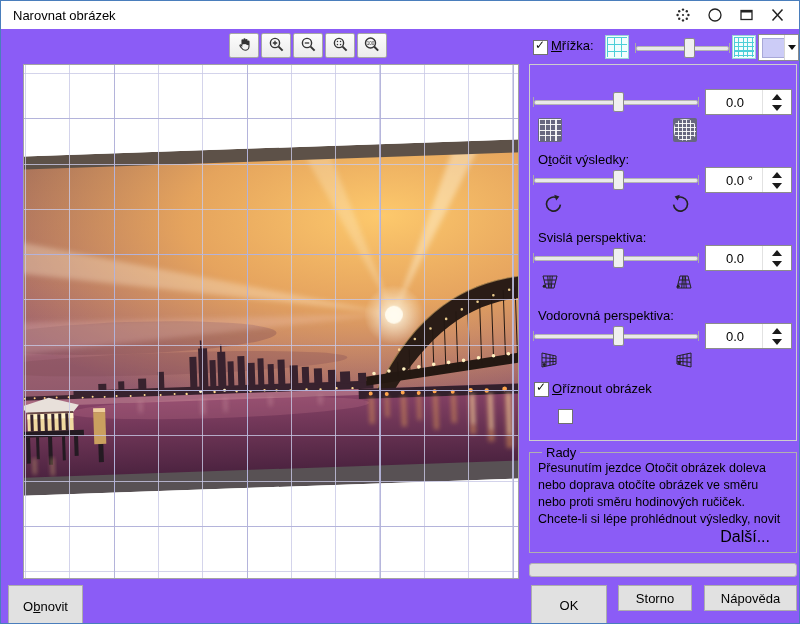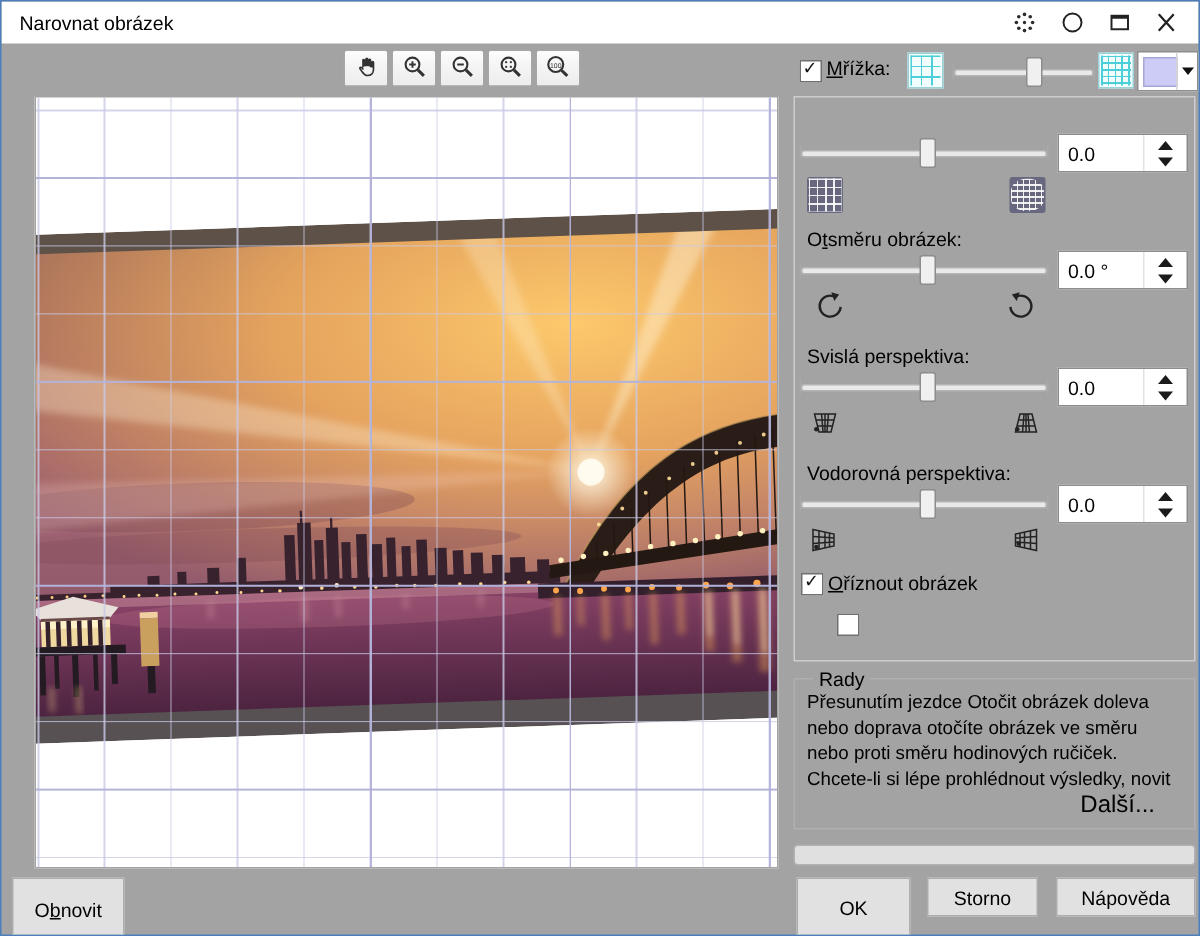--- a/index.html
+++ b/index.html
@@ -1,16 +1,16 @@
 <!DOCTYPE html>
 <html><head>
 <meta charset="utf-8">
 <style>
   html,body{margin:0;padding:0;background:#d9d9d9;}
-  .dialog{position:relative;width:800px;height:624px;background:#a3a3a3;
+  .dialog{position:relative;width:800px;height:624px;background:#8b5cf6;
     border:1px solid #4a7ebc;box-sizing:border-box;overflow:hidden;
     font-family:"Liberation Sans","DejaVu Sans",sans-serif;color:#000;}
   .titlebar{position:absolute;left:0;top:0;width:798px;height:28px;background:#ffffff;}
   .title{position:absolute;left:12px;top:7px;font-size:13px;}
   .tb-icons{position:absolute;right:14px;top:5px;display:flex;gap:16px;align-items:center;height:18px;}
   .tb-icons svg{display:block;}
   .u{text-decoration:underline;}
   .lbl{position:absolute;font-size:13px;white-space:nowrap;}
   
   .toolbar{position:absolute;left:228px;top:32px;display:flex;gap:2px;}
@@ -33,21 +33,21 @@
   .cb.on::after{content:"✓";position:absolute;left:1px;top:-2px;font-size:12px;font-weight:bold;color:#111;line-height:13px;}
   .groupbox{position:absolute;left:528px;top:63px;width:268px;height:377px;border:1px solid #cdcdcd;box-sizing:border-box;}
   .slider{position:absolute;height:26px;}
   .slider .track{position:absolute;left:2px;right:2px;top:11px;height:3px;background:#e9e9e9;
     border:1px solid #b4b4b4;border-radius:2px;}
   .slider .tick{position:absolute;top:8px;width:1px;height:10px;background:#a9a9a9;}
   .slider .tick.l{left:1px}.slider .tick.r{right:1px}
   .slider .handle{position:absolute;top:3px;width:11px;height:20px;background:#f0f0f0;
     border:1px solid #8c8c8c;border-radius:2px;box-sizing:border-box;}
   .spin{position:absolute;width:87px;height:26px;background:#fff;border:1px solid #8c8c8c;box-sizing:border-box;}
-  .spin .val{position:absolute;left:6px;top:5px;font-size:13px;}
+  .spin .val{position:absolute;left:20px;top:5px;font-size:13px;}
   .spin .arrows{position:absolute;right:0;top:0;bottom:0;width:28px;display:flex;flex-direction:column;
     align-items:center;justify-content:center;gap:5px;border-left:1px solid #e2e2e2;}
   .arr-up{width:0;height:0;border-left:5px solid transparent;border-right:5px solid transparent;border-bottom:6px solid #1a1a1a;}
   .arr-dn{width:0;height:0;border-left:5px solid transparent;border-right:5px solid transparent;border-top:6px solid #1a1a1a;}
   .gicon{position:absolute;width:24px;height:24px;box-sizing:border-box;background:#f2fdfd;border:1px solid #9ad2d8;}
   .gicon .lines{position:absolute;inset:1px;}
   .gicon.coarse .lines{background-image:repeating-linear-gradient(to right,#4ccfd8 0 1px,transparent 1px 7px),
     repeating-linear-gradient(to bottom,#4ccfd8 0 1px,transparent 1px 7px);}
   .gicon.fine .lines{background-image:repeating-linear-gradient(to right,#4ccfd8 0 1px,transparent 1px 4.5px),
     repeating-linear-gradient(to bottom,#4ccfd8 0 1px,transparent 1px 4.5px);}
@@ -413,21 +413,21 @@
         <span class="arr-dn"></span>
       </span>
   </div>
   <span class="lensicon pin" style="left:537px;top:117px;">
       <span class="lines"></span>
     </span>
   <span class="lensicon barrel" style="left:672px;top:117px;">
       <span class="lines"></span>
     </span>
 
-  <span class="lbl" style="left:537px;top:151px;"><span>O</span><span class="u">t</span><span>směru obrázek:</span></span>
+  <span class="lbl" style="left:537px;top:151px;"><span>O</span><span class="u">t</span><span>očit výsledky:</span></span>
   <div class="slider" style="left:531px;top:166px;width:168px;">
     <span class="tick l"></span>
       <span class="tick r"></span>
     <div class="track"></div>
       <div class="handle" style="left:48%;"></div>
   </div>
   <div class="spin" style="left:704px;top:166px;">
     <span class="val">0.0 °</span>
     <span class="arrows">
         <span class="arr-up"></span>

